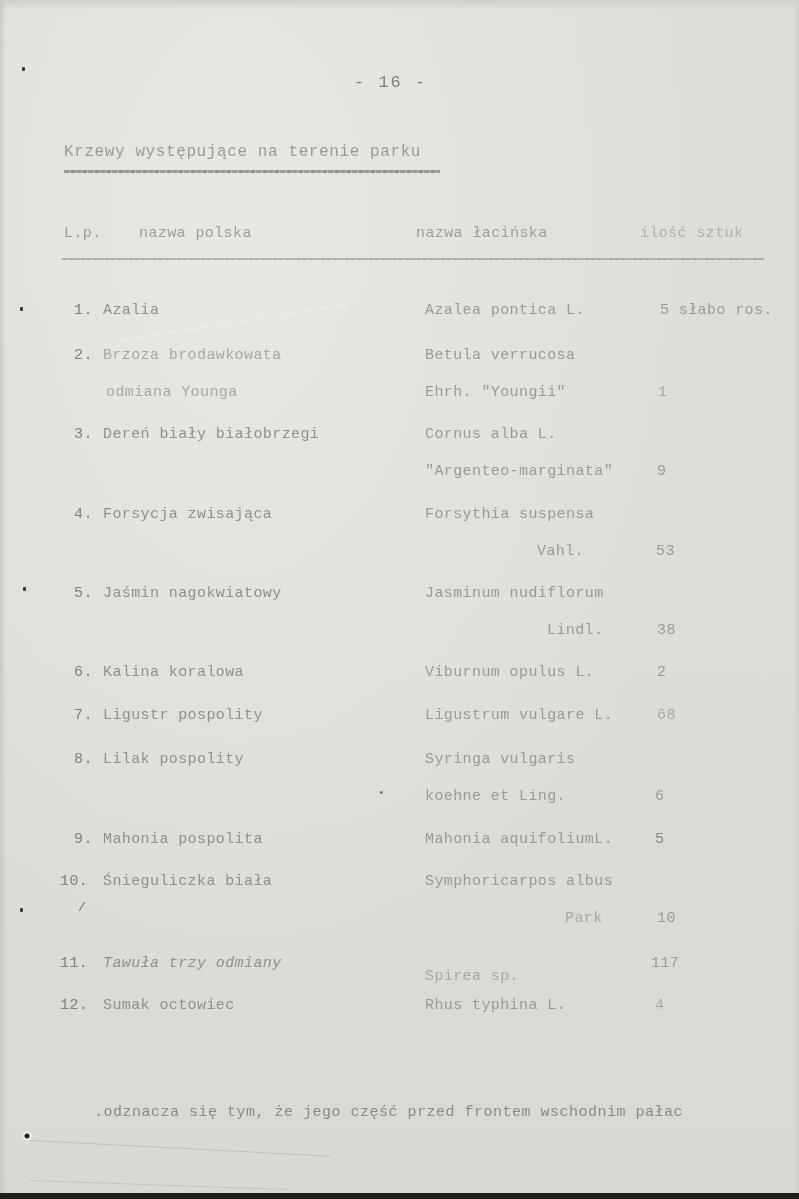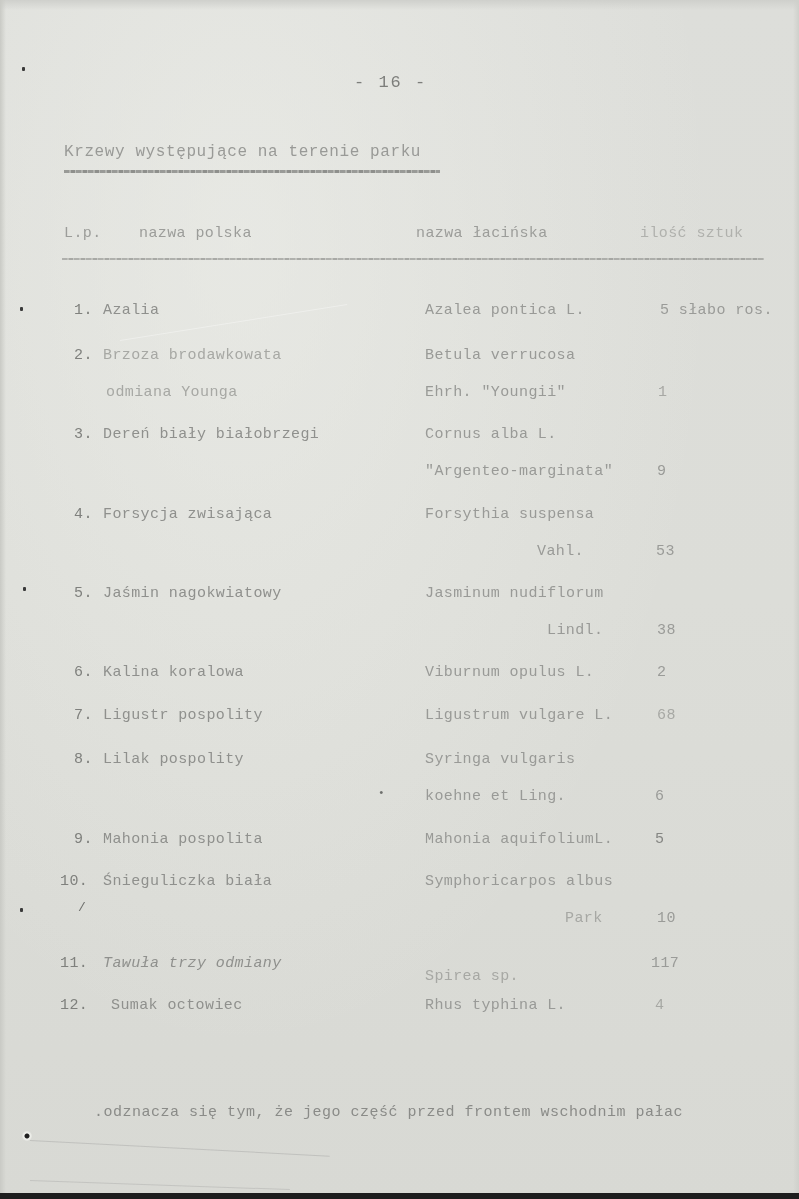--- a/index.html
+++ b/index.html
@@ -233,21 +233,21 @@
 
   <div>
     <span class="row-text num" style="left:60px; top:955px;">11.</span>
     <span class="row-text" style="left:103px; top:955px;font-style:italic;">Tawuła trzy odmiany</span>
     <span class="row-text latin faint" style="left:425px; top:955px;margin-top:13px;">Spirea sp.</span>
     <span class="row-text count" style="left:651px; top:955px;">117</span>
   </div>
 
   <div>
     <span class="row-text num" style="left:60px; top:997px;">12.</span>
-    <span class="row-text" style="left:111px; top:997px;">Sumak octowiec</span>
+    <span class="row-text" style="left:103px; top:997px;">Sumak octowiec</span>
     <span class="row-text latin" style="left:425px; top:997px;">Rhus typhina L.</span>
     <span class="row-text count faint" style="left:655px; top:997px;">4</span>
   </div>
 
   <div class="para para-2">.odznacza się tym, że jego część przed frontem wschodnim pałac</div>
 
   <div class="bottomstrip"></div>
 </div>
 
 </body></html>

